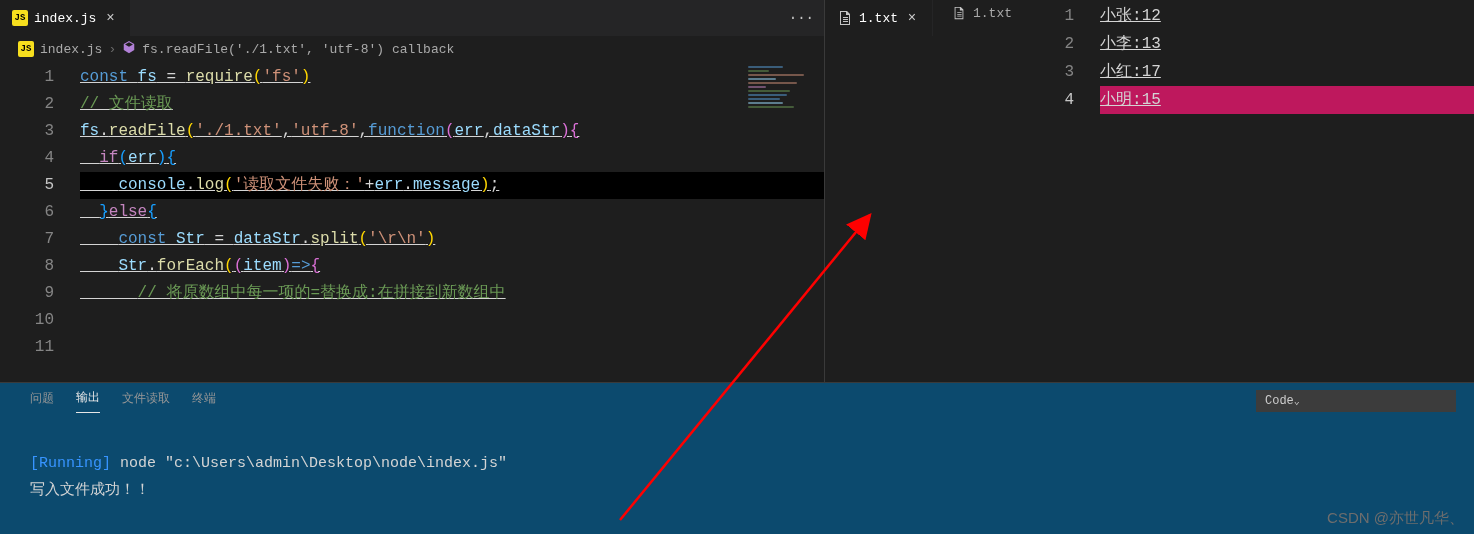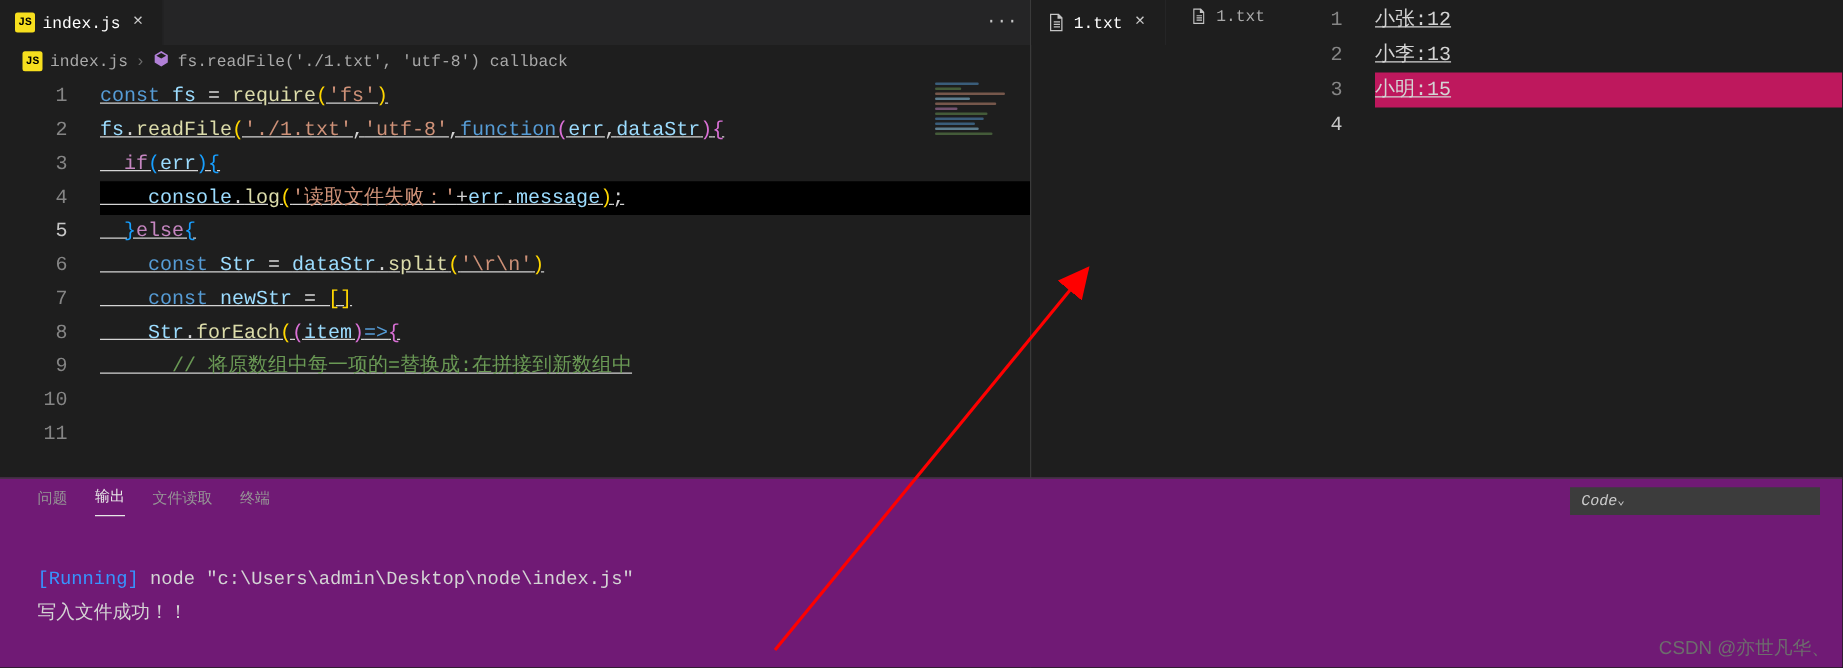--- a/index.html
+++ b/index.html
@@ -143,21 +143,21 @@
     .t-string { color: #ce9178; }
     .t-comment { color: #6a9955; }
     .t-white { color: #d4d4d4; }
     .t-purple { color: #c586c0; }
     .t-paren1 { color: #ffd700; }
     .t-paren2 { color: #da70d6; }
     .t-paren3 { color: #179fff; }
 
     .bottom-panel {
       border-top: 1px solid #3a3a3a;
-      background: #701a75;
+      background: #0c4a6e;
       display: flex;
       flex-direction: column;
       flex-shrink: 0;
       height: 152px;
       width: 100%;
     }
     .panel-tabs {
       display: flex;
       align-items: center;
       gap: 22px;
@@ -183,21 +183,20 @@
     .select-box {
       background: #3c3c3c;
       border: 1px solid #3c3c3c;
       color: #cccccc;
       width: 200px;
       height: 22px;
       font-size: 12px;
       padding: 2px 8px;
       display: flex;
       align-items: center;
-      font-style: italic;
     }
     .sel-arrow {
       font-size: 10px;
     }
     .terminal-body {
       flex: 1;
       padding: 10px 30px;
       font-size: 15px;
       line-height: 27px;
       white-space: pre-wrap;
@@ -258,26 +257,26 @@
         <div style="color:#c6c6c6">5</div>
         <div>6</div>
         <div>7</div>
         <div>8</div>
         <div>9</div>
         <div>10</div>
         <div>11</div>
       </div>
       <div class="code-lines">
         <div><span class="t-blue">const </span><span class="t-lightblue">fs</span><span class="t-white"> = </span><span class="t-yellowfn">require</span><span class="t-paren1">(</span><span class="t-string">'fs'</span><span class="t-paren1">)</span></div>
+        <div><span class="t-comment">// 文件读取</span></div>
         <div><span class="t-lightblue">fs</span><span class="t-white">.</span><span class="t-yellowfn">readFile</span><span class="t-paren1">(</span><span class="t-string">'./1.txt'</span><span class="t-white">,</span><span class="t-string">'utf-8'</span><span class="t-white">,</span><span class="t-blue">function</span><span class="t-paren2">(</span><span class="t-lightblue">err</span><span class="t-white">,</span><span class="t-lightblue">dataStr</span><span class="t-paren2">)</span><span class="t-paren2">{</span></div>
         <div>  <span class="t-purple">if</span><span class="t-paren3">(</span><span class="t-lightblue">err</span><span class="t-paren3">)</span><span class="t-paren3">{</span></div>
         <div class="hl">    <span class="t-lightblue">console</span><span class="t-white">.</span><span class="t-yellowfn">log</span><span class="t-paren1">(</span><span class="t-string">'读取文件失败：'</span><span class="t-white">+</span><span class="t-lightblue">err</span><span class="t-white">.</span><span class="t-lightblue">message</span><span class="t-paren1">)</span><span class="t-white">;</span></div>
         <div>  <span class="t-paren3">}</span><span class="t-purple">else</span><span class="t-paren3">{</span></div>
         <div>    <span class="t-blue">const </span><span class="t-lightblue">Str</span><span class="t-white"> = </span><span class="t-lightblue">dataStr</span><span class="t-white">.</span><span class="t-yellowfn">split</span><span class="t-paren1">(</span><span class="t-string">'\r\n'</span><span class="t-paren1">)</span></div>
-        <div>    <span class="t-blue">const </span><span class="t-lightblue">newStr</span><span class="t-white"> = </span><span class="t-paren1">[</span><span class="t-paren1">]</span></div>
         <div>    <span class="t-lightblue">Str</span><span class="t-white">.</span><span class="t-yellowfn">forEach</span><span class="t-paren1">(</span><span class="t-paren2">(</span><span class="t-lightblue">item</span><span class="t-paren2">)</span><span class="t-blue">=&gt;</span><span class="t-paren2">{</span></div>
         <div>      <span class="t-comment">// 将原数组中每一项的=替换成:在拼接到新数组中</span></div>
       </div>
       <div class="minimap">
         <div style="background:#569cd6;width:50%"></div>
         <div style="background:#6a9955;width:30%"></div>
         <div style="background:#ce9178;width:80%"></div>
         <div style="background:#9cdcfe;width:40%"></div>
         <div style="background:#ce9178;width:70%"></div>
         <div style="background:#c586c0;width:25%"></div>
@@ -313,20 +312,21 @@
     <div class="code-area right-code">
       <div class="gutter">
         <div>1</div>
         <div>2</div>
         <div>3</div>
         <div style="color:#c6c6c6">4</div>
       </div>
       <div class="code-lines">
         <div>小张:12</div>
         <div>小李:13</div>
+        <div>小红:17</div>
         <div class="hl">小明:15</div>
       </div>
     </div>
   </div>
 </div>
 
 <div class="bottom-panel" style="position:absolute;left:0;bottom:0;width:1474px;">
   <div class="panel-tabs">
     <span class="ptab">问题</span>
     <span class="ptab active">输出</span>

